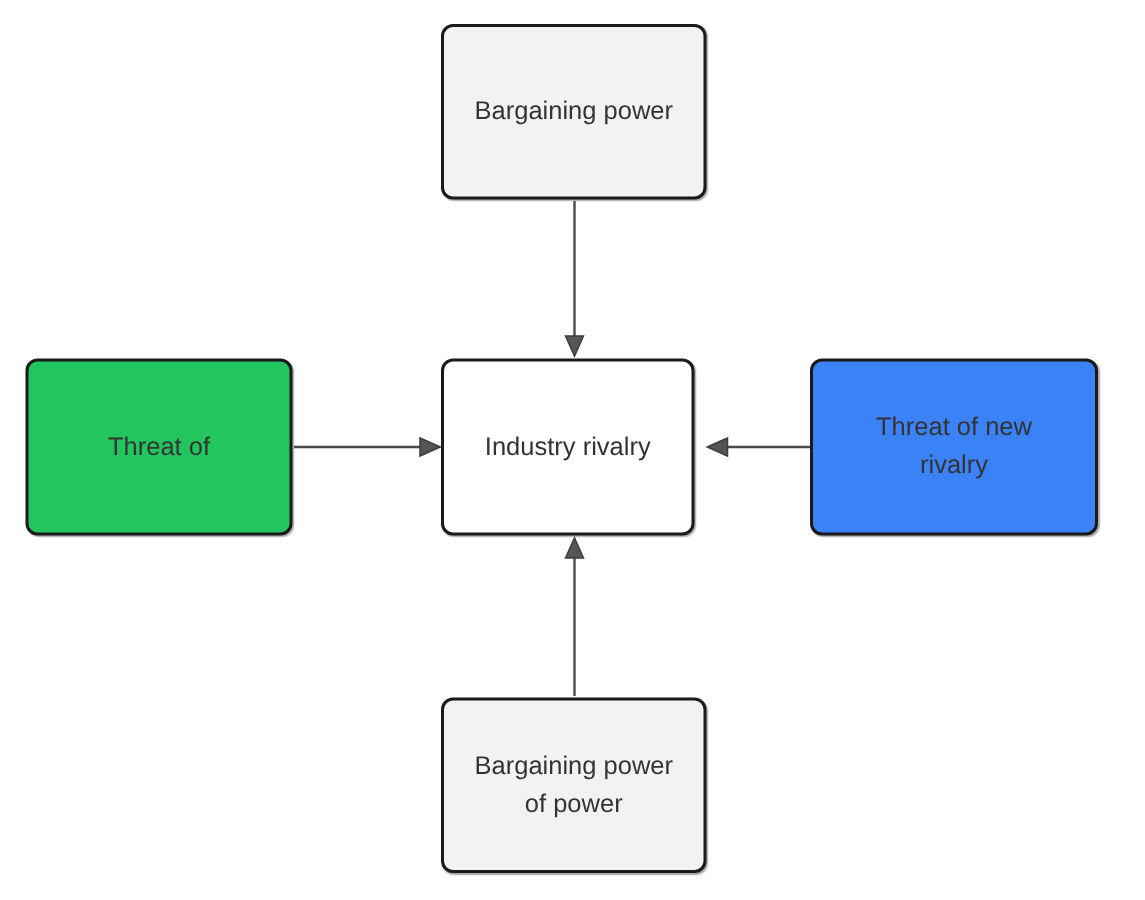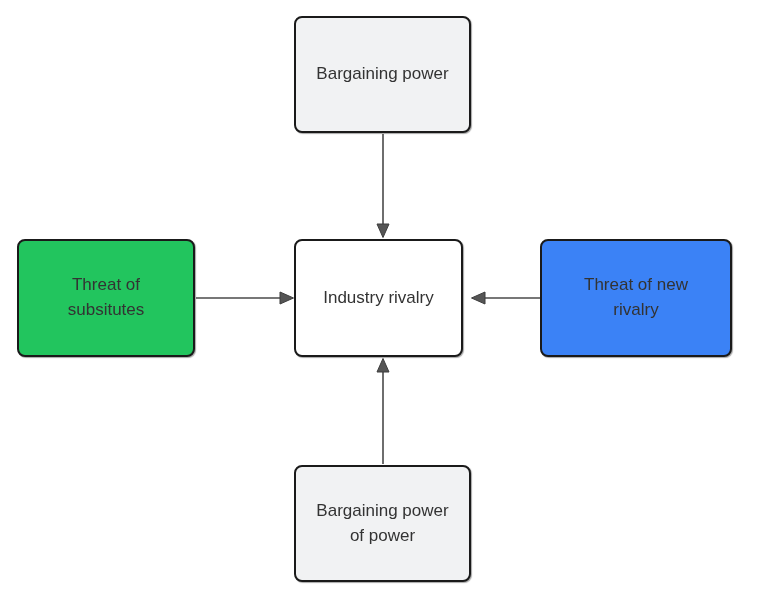--- a/index.html
+++ b/index.html
@@ -69,21 +69,20 @@
       <polygon points="383,358.5 377,372 389,372" fill="#555555" stroke="#3d3d3d" stroke-width="1"></polygon>
     </g>
   </svg>
 
   <div class="node node-suppliers">
     <span>Bargaining power</span>
   </div>
 
   <div class="node node-substitutes">
     <span>Threat of</span>
-    <span>subsitutes</span>
   </div>
 
   <div class="node node-rivalry">
     <span>Industry rivalry</span>
   </div>
 
   <div class="node node-entrants">
     <span>Threat of new</span>
     <span>rivalry</span>
   </div>

